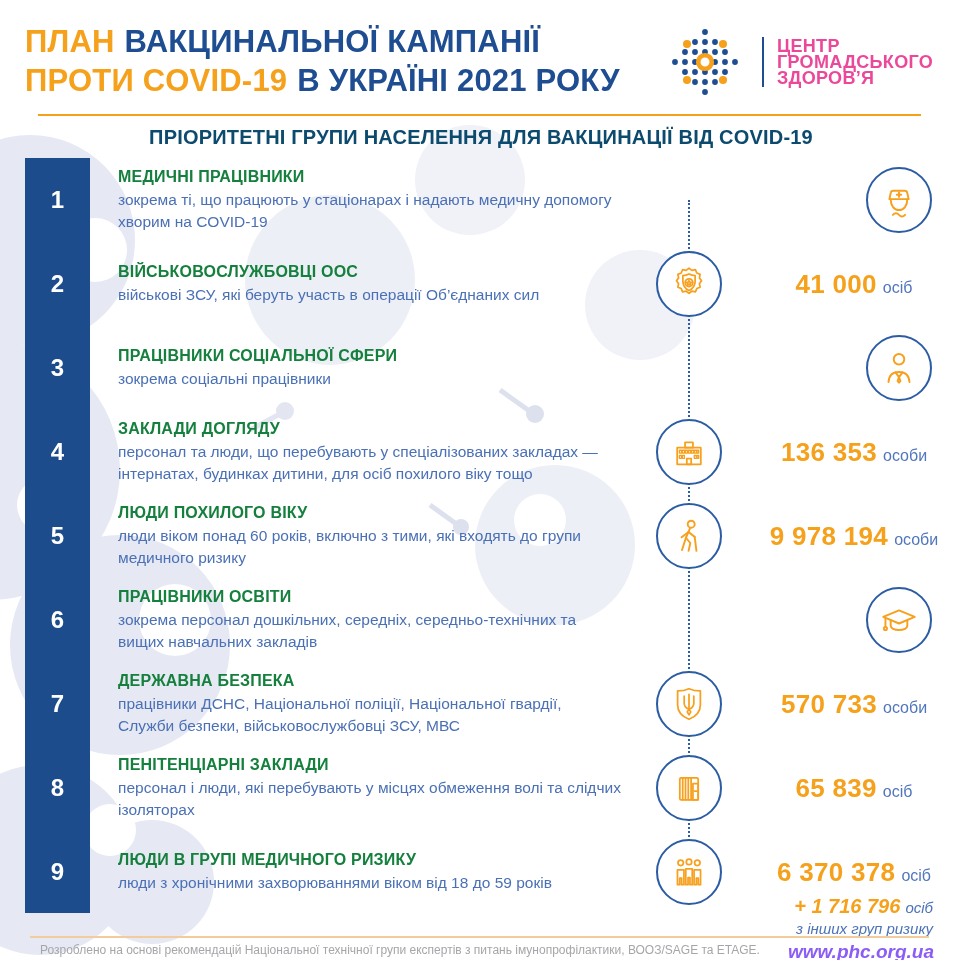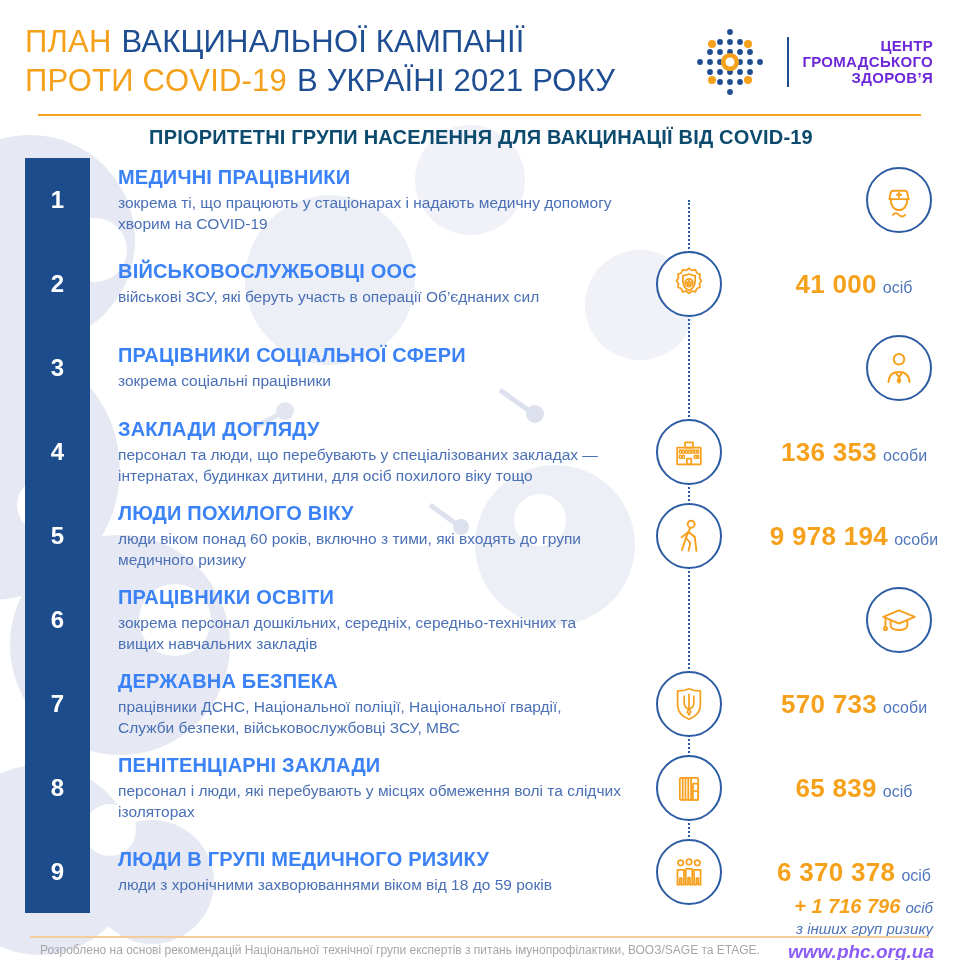--- a/index.html
+++ b/index.html
@@ -3,41 +3,41 @@
 <meta charset="utf-8">
 <style>
   * { margin:0; padding:0; box-sizing:border-box; }
   body { background:#ffffff; font-family:"Liberation Sans", sans-serif; }
   .page { position:relative; width:959px; height:960px; background:#ffffff; overflow:hidden; }
 
   
   .bg-decor { position:absolute; inset:0; z-index:0; }
 
   
-  .title-block { position:absolute; top:22px; left:25px; z-index:2; line-height:39px; font-size:31px; font-weight:normal; letter-spacing:.2px; }
+  .title-block { position:absolute; top:22px; left:25px; z-index:2; line-height:39px; font-size:31px; font-weight:bold; letter-spacing:.2px; }
   .t-orange { color:#F5A11C; margin-right:10px; }
   .t-blue { color:#1E4D92; }
 
   .logo-block { position:absolute; top:18px; right:26px; z-index:2; display:flex; align-items:center; gap:13px; }
   .logo-divider { width:2px; height:50px; background:#1E4D92; }
-  .logo-text { color:#6d28d9; font-weight:bold; font-size:15px; line-height:16px; letter-spacing:.3px;text-align:right; }
+  .logo-text { color:#ec4899; font-weight:bold; font-size:18px; line-height:16px; letter-spacing:.3px; }
 
   .orange-rule { position:absolute; top:114px; left:38px; right:38px; height:2px; background:#F5A11C; z-index:2; }
 
   .subtitle { position:absolute; top:126px; left:3px; right:0; text-align:center; color:#0c4a6e; font-weight:bold; font-size:20px; letter-spacing:.2px; z-index:2; }
 
   
   .main { position:absolute; top:158px; left:0; width:959px; height:756px; z-index:1; }
   .numbar { position:absolute; left:25px; top:0; width:65px; height:755px; background:#1D4C8C; }
   .dotline { position:absolute; left:688px; top:42px; height:672px; border-left:2px dotted #2B5CA4; }
   .rows { position:relative; height:100%; display:flex; flex-direction:column; }
   .row { display:flex; align-items:center; height:84px; }
   .row-num { width:65px; margin-left:25px; text-align:center; color:#ffffff; font-size:24px; font-weight:bold; }
   .row-body { flex:1; padding-left:28px; padding-right:8px; }
-  .row-title { color:#3b82f6; font-weight:bold; font-size:20px; letter-spacing:.2px; margin-bottom:3px; }
+  .row-title { color:#15803d; font-weight:bold; font-size:16px; letter-spacing:.2px; margin-bottom:3px; }
   .row-desc { color:#4A70B5; font-size:15.5px; line-height:1.36; max-width:505px; }
   .row-icon { width:120px; display:flex; justify-content:center; }
   .icon-circle { width:66px; height:66px; border:2.5px solid #2B5CA4; border-radius:50%; background:#ffffff; display:flex; align-items:center; justify-content:center; }
   .row-count { width:210px; text-align:center; white-space:nowrap; }
   .count-num { color:#F5A11C; font-size:26px; font-weight:bold; letter-spacing:.3px; }
   .count-unit { color:#5076BC; font-size:16px; margin-left:6px; }
 
   
   .extra { position:absolute; top:895px; right:26px; text-align:right; z-index:2; font-style:italic; }
   .extra-count { color:#F5A11C; font-size:20px; font-weight:bold; }

